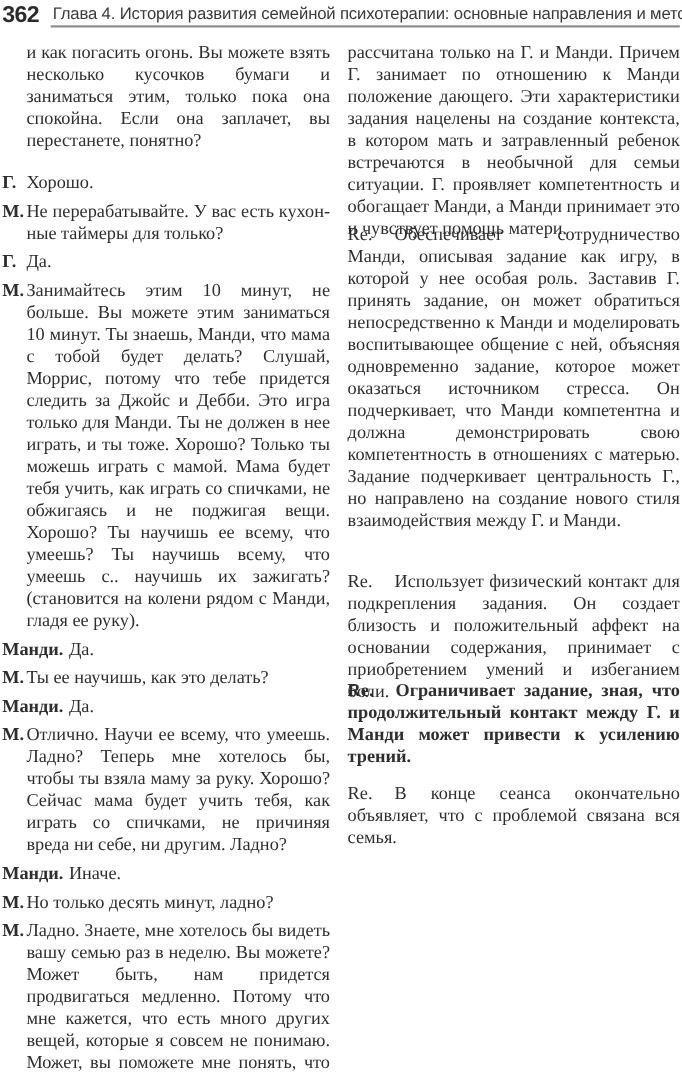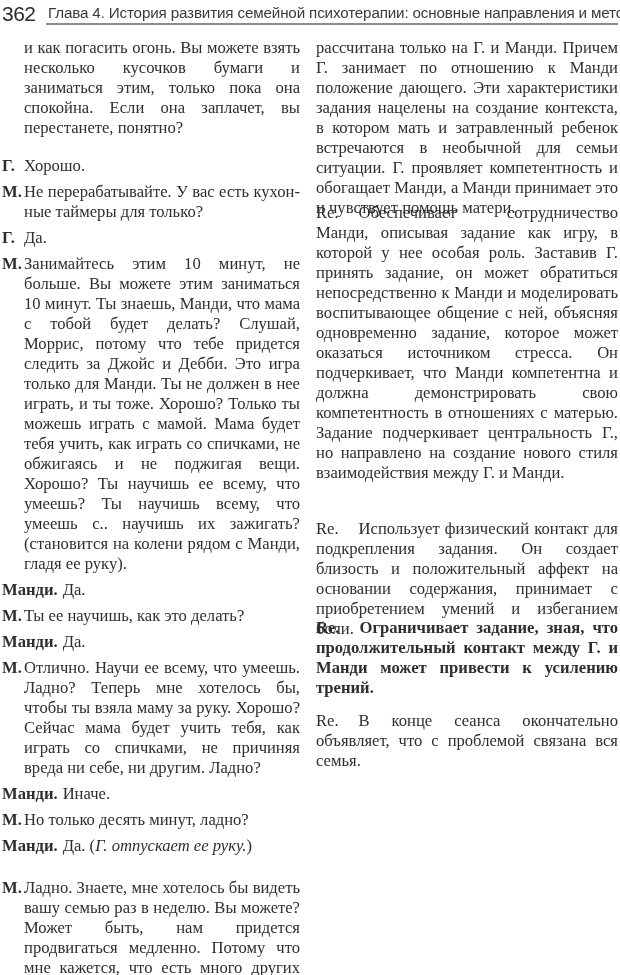--- a/index.html
+++ b/index.html
@@ -1,18 +1,18 @@
 <!DOCTYPE html>
 <html><head>
 <meta charset="utf-8">
 <style>
   html, body { margin: 0; padding: 0; background: #ffffff; }
   body { width: 620px; height: 975px; overflow: hidden; position: relative; color: #2a2a2a; }
   .header { position: absolute; left: 0; top: 0; width: 620px; height: 30px; }
-  .page-num { position: absolute; left: 2px; top: 2px; font-family: "Liberation Sans", sans-serif; font-weight: normal; font-size: 21px; color: #2b2b2b; letter-spacing: -0.5px; text-align: right; }
+  .page-num { position: absolute; left: 2px; top: 2px; font-family: "Liberation Sans", sans-serif; font-weight: bold; font-size: 21px; color: #2b2b2b; letter-spacing: -0.5px; text-align: right; }
   .running-title { position: absolute; left: 48px; top: 4px; font-family: "Liberation Sans", sans-serif; font-size: 15.2px; color: #3a3a3a; white-space: nowrap; letter-spacing: -0.15px; }
   .header-rule { position: absolute; left: 46px; top: 23px; width: 572px; height: 2px; background: #8c8c8c; }
   .col { position: absolute; font-family: "Liberation Serif", serif; font-size: 16.6px; line-height: 20px; color: #2e2e2e; }
   .col-left { left: 2px; top: 38px; width: 298px; }
   .col-right { left: 316px; top: 38px; width: 302px; }
   .turn { display: flex; margin-bottom: 6px; text-align: justify; }
   .turn .speaker { font-weight: bold; white-space: nowrap; flex: 0 0 auto; }
   .turn.indent .speaker { width: 22px; }
   .turn .speech { flex: 1; hyphens: manual; }
   .turn.inline { display: block; }
@@ -64,23 +64,20 @@
     <span class="speaker">М.</span>
     <span class="speech">Отлично. Научи ее всему, что умеешь. Ладно? Теперь мне хотелось бы, чтобы ты взяла маму за руку. Хорошо? Сейчас мама будет учить тебя, как играть со спичками, не причиняя вреда ни себе, ни другим. Ладно?</span>
   </div>
   <div class="turn inline">
     <span class="speaker">Манди.</span><span class="speech">Иначе.</span>
   </div>
   <div class="turn indent">
     <span class="speaker">М.</span>
     <span class="speech">Но только десять минут, ладно?</span>
   </div>
-  <div class="turn inline" style="margin-bottom:22px;">
-    <span class="speaker">Манди.</span><span>Да. (</span><em>Г. отпускает ее руку.</em><span>)</span>
-  </div>
   <div class="turn indent">
     <span class="speaker">М.</span>
     <span class="speech">Ладно. Знаете, мне хотелось бы видеть вашу семью раз в неделю. Вы можете? Может быть, нам придется продвигать­ся медленно. Потому что мне кажется, что есть много других вещей, которые я совсем не понимаю. Может, вы помо­жете мне понять, что происходит. Я так­же беспокоюсь, честно говоря, из-за Джойс, как вы из-за Манди, хотя ясно, конечно, что то, что случилось с Манди, очень важно, потому что дом мог сгореть. Но знаете, нужно что-то вроде вашего присутствия в ваше отсутствие. Иначе нельзя. Вы должны научить Манди, как лучше заботиться о себе самой.</span>
   </div>
 </div>
 
 <div class="col col-right">
   <div class="note" style="top:0;">рассчитана только на Г. и Манди. Причем Г. занимает по отношению к Манди положе­ние дающего. Эти характеристики задания нацелены на создание контекста, в котором мать и затравленный ребенок встречаются в необычной для семьи ситуации. Г. проявляет компетентность и обогащает Манди, а Манди принимает это и чувствует помощь матери.</div>
   <div class="note" style="top:165px;">
     <span class="re">Re.</span><span>Обеспечивает сотрудничество Манди, описывая задание как игру, в которой у нее особая роль. Заставив Г. принять задание, он может обратиться непосредственно к Манди и моделировать воспитывающее об­щение с ней, объясняя одновременно зада­ние, которое может оказаться источником стресса. Он подчеркивает, что Манди ком­петентна и должна демонстрировать свою компетентность в отношениях с матерью. Задание подчеркивает центральность Г., но направлено на создание нового стиля взаи­модействия между Г. и Манди.</span>

